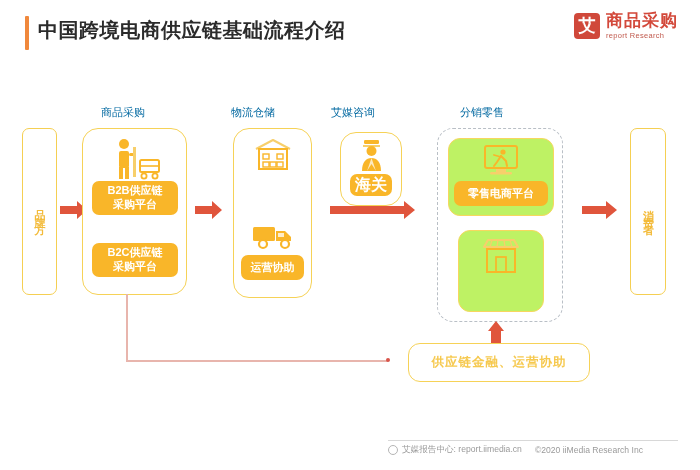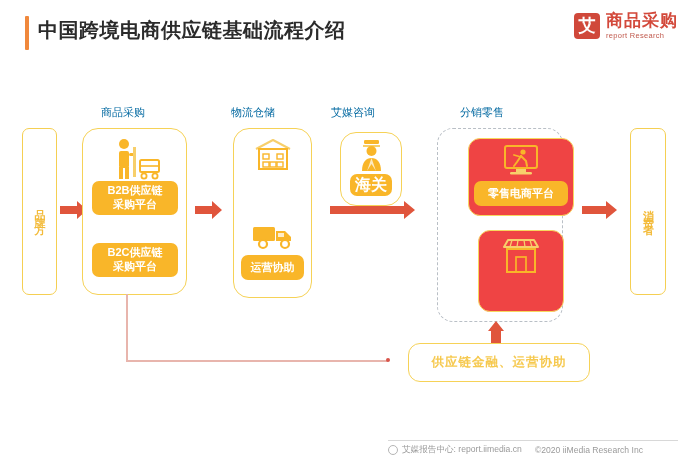--- a/index.html
+++ b/index.html
@@ -39,21 +39,21 @@
   }
 
   
   .stage-box{
     position:absolute;border:1.6px solid #f6d257;border-radius:16px;background:#fff;
   }
   .stage-box.dashed{border:1.4px dashed #b9bfc6;border-radius:16px;background:#fff;}
 
   
   .sub-card{
-    position:absolute;border:1.6px solid #f7d75f;border-radius:12px;background:#ef4444;margin-left:20px;
+    position:absolute;border:1.6px solid #f7d75f;border-radius:12px;background:#bef264;
   }
 
   
   .pill{
     position:absolute;background:#f9b629;border-radius:7px;
     display:flex;flex-direction:column;align-items:center;justify-content:center;
     color:#ffffff;font-weight:bold;font-size:11px;line-height:1.25;text-align:center;
   }
   .pill.sm{font-size:16px;}
 

